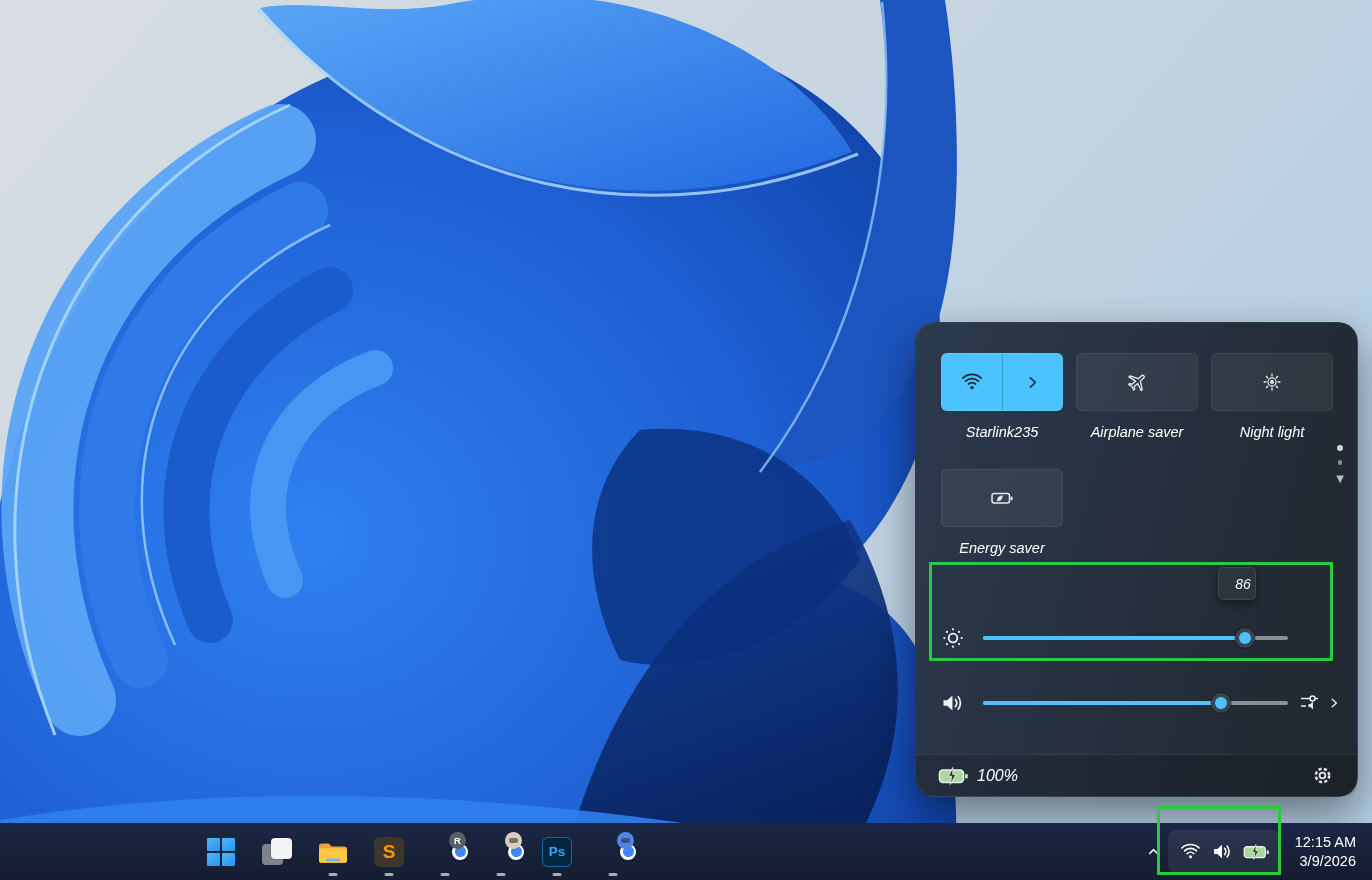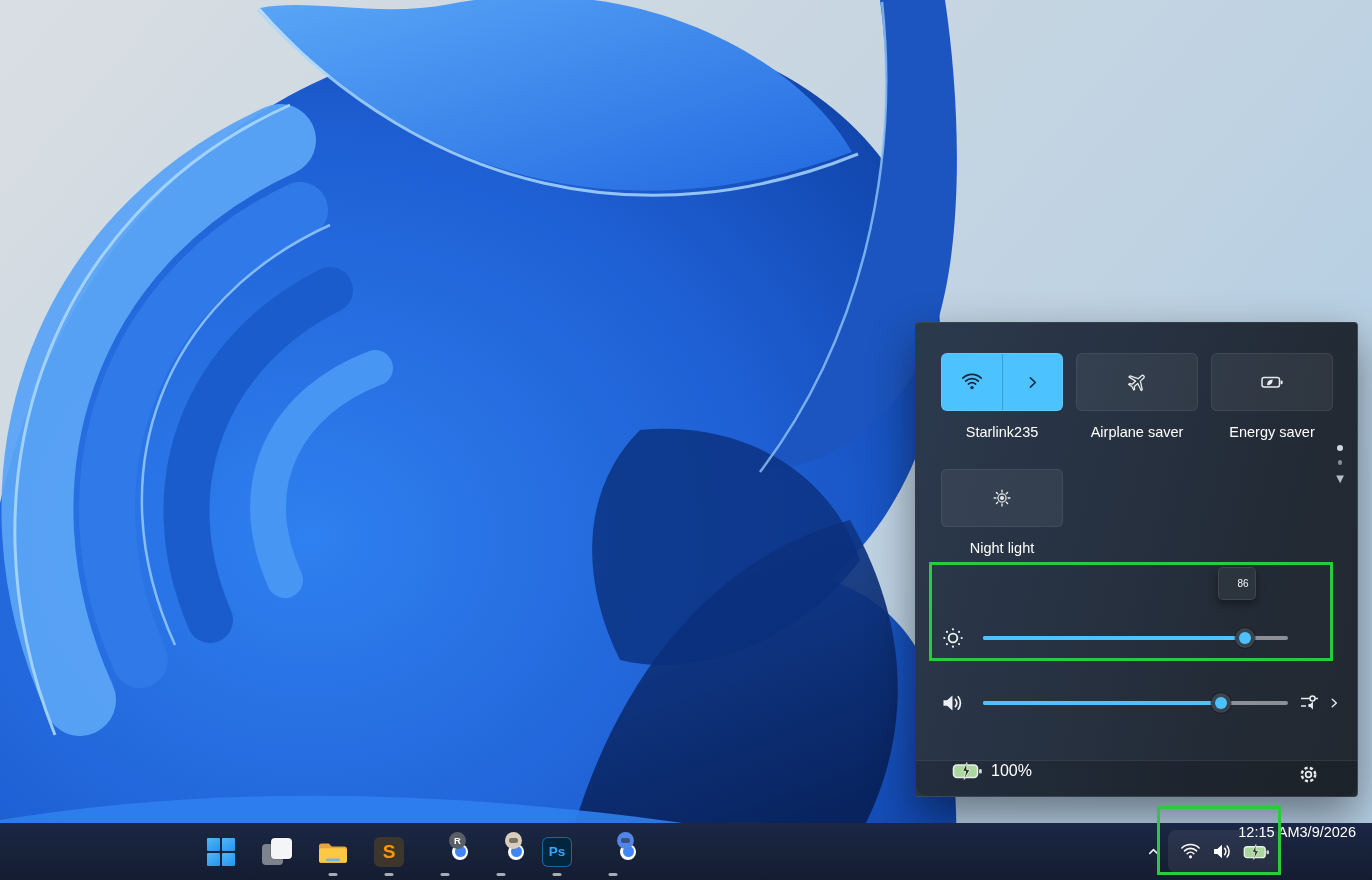--- a/index.html
+++ b/index.html
@@ -7,25 +7,26 @@
   body { font-family:"Liberation Sans","DejaVu Sans",sans-serif; position:relative; background:#c7d5e0; }
 
   .screen { position:absolute; inset:0; }
 
   
   .wallpaper { position:absolute; inset:0; }
 
   
   .qs-panel {
     position:absolute; left:915px; top:322px; width:443px; height:475px;
-    border-radius:4px;
+    border-radius:20px;
     background:linear-gradient(105deg,#2c3a4e 0%, #273242 38%, #232b36 72%, #212830 100%);
     border:1px solid rgba(255,255,255,.08);
     box-shadow:0 18px 45px rgba(0,0,0,.45);
     color:#f2f4f6;
+    font-style:italic;
   }
   .qs-tiles { position:absolute; left:25px; top:30px; width:392px; display:grid;
     grid-template-columns:122px 122px 122px; column-gap:13px; row-gap:28px; }
   .qs-cell { display:flex; flex-direction:column; align-items:center; }
   .tile {
     width:122px; height:58px; border-radius:6px; display:flex; align-items:center; justify-content:center;
     background:rgba(255,255,255,.058); border:1px solid rgba(255,255,255,.07);
     color:#e8ebee; cursor:pointer;
   }
   .tile.active { background:#4cc2ff; border-color:rgba(255,255,255,.12); color:#14293d; }
@@ -55,26 +56,26 @@
   .track-fill { position:absolute; left:0; top:8px; height:4px; border-radius:2px; background:#4cc2ff; }
   .thumb { position:absolute; top:0; width:20px; height:20px; border-radius:50%; background:#3b434c;
            box-shadow:0 0 0 1px rgba(0,0,0,.25); }
   .thumb::after { content:""; position:absolute; left:4px; top:4px; width:12px; height:12px; border-radius:50%; background:#4cc2ff; }
   .vol-extra { position:absolute; left:383px; display:flex; align-items:center; gap:6px; color:#e8ebee; }
   .mixer-svg { width:22px; height:22px; }
 
   
   .qs-tooltip { position:absolute; left:302px; top:244px; width:38px; height:33px; border-radius:5px;
     background:#2c343e; border:1px solid rgba(255,255,255,.09); box-shadow:0 4px 9px rgba(0,0,0,.4);
-    display:flex; align-items:center; justify-content:center; font-size:10px; color:#f4f6f8;padding-left:12px; }
-
-  
-  .qs-footer { position:absolute; left:0; bottom:0; width:100%; height:36px;
+    display:flex; align-items:center; justify-content:center; font-size:14px; color:#f4f6f8;padding-left:12px; }
+
+  
+  .qs-footer { position:absolute; left:0; bottom:0; width:100%; height:42px;
     border-top:1px solid rgba(255,255,255,.09); background:rgba(0,0,0,.14);
-    border-radius:0 0 12px 12px; display:flex; align-items:flex-start; justify-content:space-between; padding:0 36px; }
+    border-radius:0 0 12px 12px; display:flex; align-items:center; justify-content:space-between; padding:0 22px; }
   .battery-chip { display:flex; align-items:center; gap:8px; font-size:15px; color:#fff; }
   .gear-btn { width:26px; height:26px; color:#e8ebee; cursor:pointer; background:none; border:none; display:flex; align-items:center; justify-content:center; }
 
   
   .taskbar { position:absolute; left:0; top:823px; width:1372px; height:57px;
     background:linear-gradient(#1b2746 0%, #172138 55%, #141d32 100%); }
   .tb-apps { position:absolute; left:193px; top:0; height:57px; display:flex; }
   .tb-btn { width:56px; height:57px; position:relative; display:flex; align-items:center; justify-content:center;
     background:none; border:none; cursor:pointer; }
   .run-dash { position:absolute; bottom:4px; left:50%; transform:translateX(-50%); width:9px; height:3px; border-radius:2px; background:#a7adb5; }
@@ -104,21 +105,21 @@
   .badge .mini { width:9px; height:5px; border-radius:2px; background:rgba(40,40,40,.55); }
 
   .ps { width:30px; height:30px; border-radius:6px; background:#03263f; border:1px solid rgba(49,168,255,.5);
     display:flex; align-items:center; justify-content:center; color:#31a8ff; font-size:13.5px; font-weight:bold; }
 
   .tray-chevron { position:absolute; left:1140px; top:0; width:26px; height:57px; display:flex; align-items:center; justify-content:center;
     color:#eef1f4; background:none; border:none; cursor:pointer; }
   .tray-group { position:absolute; left:1168px; top:7px; width:113px; height:43px; border-radius:8px;
     background:rgba(255,255,255,.07); display:flex; align-items:center; justify-content:center; gap:9px; color:#fff; cursor:pointer; }
   .tray-ic { width:23px; height:23px; }
-  .clock { position:absolute; right:16px; top:0; height:57px; display:flex; justify-content:center;
+  .clock { position:absolute; right:16px; top:0; height:57px; display:flex; flex-direction:column; justify-content:center;
     text-align:right; color:#ffffff; font-size:14.5px; line-height:19px; cursor:pointer; }
 
   
   .annot { position:absolute; border:3px solid #2bc93e; pointer-events:none; }
   .annot.brightness-box { left:929px; top:562px; width:404px; height:99px; }
   .annot.tray-box { left:1157px; top:806px; width:124px; height:69px; }
 
   svg { display:block; }
 </style>
 </head>
@@ -195,49 +196,49 @@
             <g transform="rotate(48 12 12)">
               <path d="M21.2 14.6 v-1.4 L13.6 8.9 V4.4 c0-.9-.72-1.6-1.6-1.6 s-1.6.7-1.6 1.6 V8.9 L2.8 13.2 v1.4 l7.6-2.2 v4.7 l-2.2 1.5 v1.2 l3.8-1 3.8 1 v-1.2 l-2.2-1.5 v-4.7 z" fill="none" stroke="currentColor" stroke-width="1.3" stroke-linejoin="round"></path>
             </g>
           </svg>
         </div>
         <div class="tile-label">Airplane saver</div>
       </div>
 
       <div class="qs-cell">
         <div class="tile">
-          <svg class="tile-icon" viewBox="0 0 24 24">
-            <rect x="2" y="7.5" width="17.5" height="9.5" rx="2.2" fill="none" stroke="currentColor" stroke-width="1.5"></rect>
-            <rect x="20.6" y="10.4" width="2" height="3.8" rx="1" fill="currentColor"></rect>
-            <path d="M7.2 15.2 c-0.4-3.2 1.8-5.6 5.4-5.6 c0.3 3.4-1.9 5.8-5.4 5.6 z" fill="currentColor"></path>
-          </svg>
-        </div>
-        <div class="tile-label">Energy saver</div>
-      </div>
-
-      <div class="qs-cell">
-        <div class="tile">
           <svg class="tile-icon small" viewBox="0 0 24 24">
             <circle cx="12" cy="12" r="2.2" fill="currentColor"></circle>
             <circle cx="12" cy="12" r="4.4" fill="none" stroke="currentColor" stroke-width="1.3"></circle>
             <g stroke="currentColor" stroke-width="1.5" stroke-linecap="round">
               <line x1="12" y1="3.4" x2="12" y2="5.4"></line>
                 <line x1="12" y1="18.6" x2="12" y2="20.6"></line>
               <line x1="3.4" y1="12" x2="5.4" y2="12"></line>
                 <line x1="18.6" y1="12" x2="20.6" y2="12"></line>
               <line x1="5.9" y1="5.9" x2="7.3" y2="7.3"></line>
                 <line x1="16.7" y1="16.7" x2="18.1" y2="18.1"></line>
               <line x1="5.9" y1="18.1" x2="7.3" y2="16.7"></line>
                 <line x1="16.7" y1="7.3" x2="18.1" y2="5.9"></line>
             </g>
           </svg>
         </div>
         <div class="tile-label">Night light</div>
       </div>
 
+      <div class="qs-cell">
+        <div class="tile">
+          <svg class="tile-icon" viewBox="0 0 24 24">
+            <rect x="2" y="7.5" width="17.5" height="9.5" rx="2.2" fill="none" stroke="currentColor" stroke-width="1.5"></rect>
+            <rect x="20.6" y="10.4" width="2" height="3.8" rx="1" fill="currentColor"></rect>
+            <path d="M7.2 15.2 c-0.4-3.2 1.8-5.6 5.4-5.6 c0.3 3.4-1.9 5.8-5.4 5.6 z" fill="currentColor"></path>
+          </svg>
+        </div>
+        <div class="tile-label">Energy saver</div>
+      </div>
+
     </div>
 
     <div class="qs-pager">
       <span class="pg-dot1"></span>
       <span class="pg-dot2"></span>
       <span class="pg-tri">▼</span>
     </div>
 
     <div class="slider-row brightness">
       <svg class="slider-icon" viewBox="0 0 24 24">

